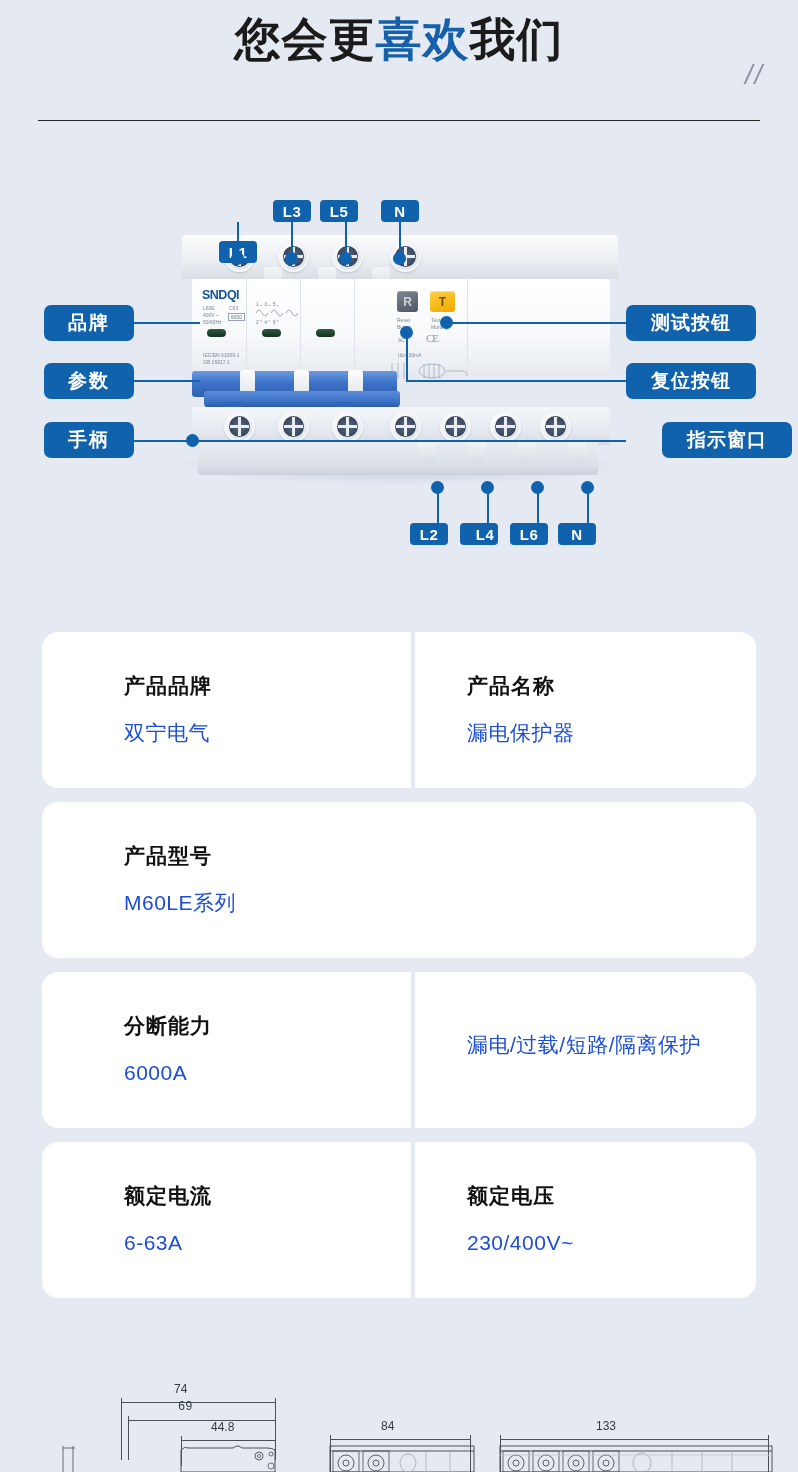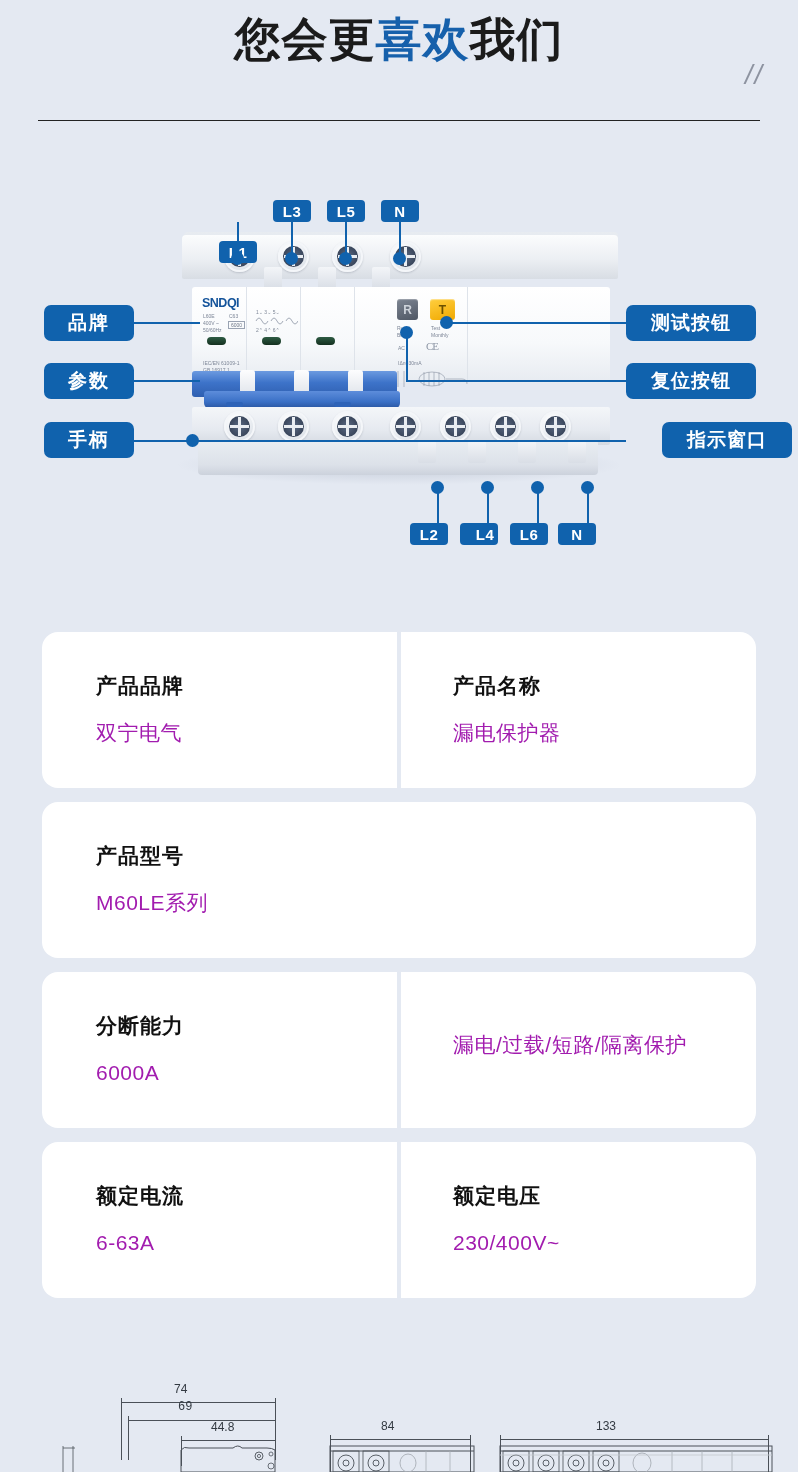--- a/index.html
+++ b/index.html
@@ -89,21 +89,21 @@
       radial-gradient(circle at 50% 50%, #5a6a84 0%, #3f4c62 58%, #2d394d 100%);
     display: block;
   }
   .screw i::before, .screw i::after {
     content: ""; position: absolute; background: #e9edf2;
   }
   .screw i::before { left: 9px; top: 1px; width: 3px; height: 19px; }
   .screw i::after { left: 1px; top: 9px; width: 19px; height: 3px; }
 
   .main-body {
-    position: absolute; left: 24px; top: 52px; width: 418px; height: 96px;
+    position: absolute; left: 24px; top: 44px; width: 418px; height: 96px;
     background: linear-gradient(180deg,#ffffff 0%,#f7f9fb 58%,#e7ebf1 100%);
     border-radius: 3px;
   }
   .pole-line { position: absolute; top: 0; width: 1px; height: 96px; background: #dee3ea; }
 
   .brandmark {
     position: absolute; left: 10px; top: 9px;
     font-size: 12.5px; font-weight: bold; color: #14539a; letter-spacing: -0.5px;
     font-family: "Liberation Sans", sans-serif;
   }
@@ -177,37 +177,38 @@
 
   
   .specs { position: absolute; left: 42px; top: 632px; width: 714px; }
   .spec-row {
     display: flex;
     background: #ffffff;
     border-radius: 16px;
     margin-bottom: 14px;
     height: 156px;
     overflow: hidden;
+    padding-left: 28px;
   }
   .spec-cell {
     flex: 0 0 50%;
     padding: 40px 0 0 54px;
     position: relative;
   }
   .spec-cell + .spec-cell::before {
     content: ""; position: absolute; left: -2px; top: 0; width: 4px; height: 156px;
     background: #e4e9f2;
   }
   .spec-key {
     font-size: 21px; font-weight: bold; color: #111111; letter-spacing: 1px;
     line-height: 28px;
   }
   .spec-val {
     margin-top: 19px;
-    font-size: 21px; color: #a21caf; letter-spacing: 0.5px; line-height: 28px;
+    font-size: 21px; color: #1d4ed8; letter-spacing: 0.5px; line-height: 28px;
   }
 
   
   .drawings { position: absolute; left: 8px; top: 1378px; width: 798px; height: 94px; }
   .dwg { position: absolute; }
   .dim-label {
     position: absolute; font-size: 12px; color: #333a42;
     font-family: "Liberation Sans", sans-serif; white-space: nowrap;
   }
   .dim-line { position: absolute; height: 1px; background: #4a5058; }
@@ -341,21 +342,21 @@
     </div>
 
     <div class="badge term" style="left:219px; top:50px;margin-top:41px;">L1</div>
     <div class="lead v" style="left:237px; top:72px; height:34px;"></div>
     <div class="dot" style="left:231px; top:102px;"></div>
 
     <div class="badge term" style="left:273px; top:50px;">L3</div>
     <div class="lead v" style="left:291px; top:72px; height:34px;"></div>
     <div class="dot" style="left:285px; top:102px;"></div>
 
-    <div class="badge term" style="left:327px; top:50px;">L5</div>
+    <div class="badge term" style="left:320px; top:50px;">L5</div>
     <div class="lead v" style="left:345px; top:72px; height:34px;"></div>
     <div class="dot" style="left:339px; top:102px;"></div>
 
     <div class="badge term" style="left:381px; top:50px;">N</div>
     <div class="lead v" style="left:399px; top:72px; height:34px;"></div>
     <div class="dot" style="left:393px; top:102px;"></div>
 
     <div class="dot" style="left:431px; top:331px;"></div>
     <div class="lead v" style="left:437px; top:340px; height:38px;"></div>
     <div class="badge term" style="left:410px; top:373px;">L2</div>

